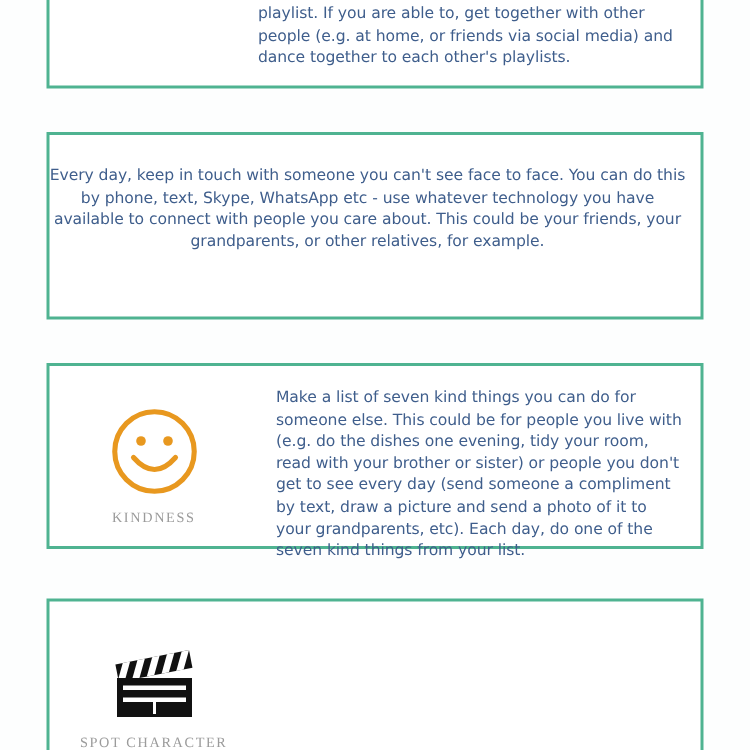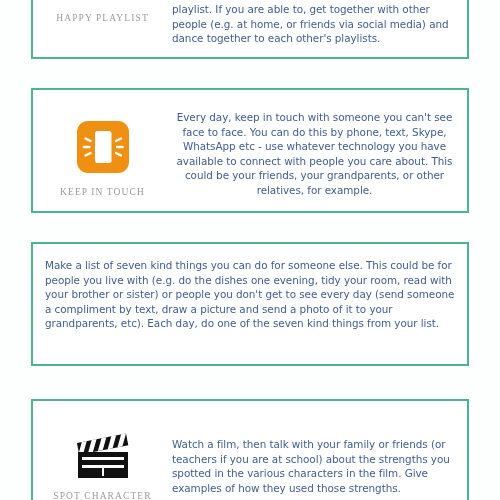--- a/index.html
+++ b/index.html
@@ -123,48 +123,41 @@
 
   <div class="card" id="card-happy-playlist">
     <div class="card-icon-col">
       <div class="icon-box">
         <svg class="icon-svg" width="42" height="42" viewBox="0 0 42 42" aria-hidden="true">
           <rect x="1" y="-16" width="40" height="40" rx="9" ry="9" fill="#2fae6e"></rect>
           <circle cx="21" cy="2" r="9.5" fill="#ffffff"></circle>
           <circle cx="21" cy="2" r="3.4" fill="#2fae6e"></circle>
         </svg>
       </div>
-      <div class="card-label">HAPPY PLAYLIST</div>
     </div>
     <div class="card-body">playlist.
 If you are able to, get together with other people (e.g. at home, or friends via social media) and dance together to each other's playlists.</div>
   </div>
 
   <div class="card" id="card-keep-in-touch">
-    <div class="card-icon-col">
-      <div class="icon-box">
-        <svg class="icon-svg" width="58" height="58" viewBox="0 0 58 58" aria-hidden="true">
-          <rect x="3" y="3" width="52" height="52" rx="11" ry="11" fill="#ef9012"></rect>
-          <rect x="21" y="13" width="16.5" height="32" rx="2.6" ry="2.6" fill="#ffffff"></rect>
-          <g stroke="#ffffff" stroke-width="2.4" stroke-linecap="round">
-            <line x1="16.5" y1="23" x2="11.5" y2="20.5"></line>
-            <line x1="15.5" y1="29" x2="9.8" y2="29"></line>
-            <line x1="16.5" y1="35" x2="11.5" y2="37.5"></line>
-            <line x1="42" y1="23" x2="47" y2="20.5"></line>
-            <line x1="43" y1="29" x2="48.7" y2="29"></line>
-            <line x1="42" y1="35" x2="47" y2="37.5"></line>
-          </g>
-        </svg>
-      </div>
-      <div class="card-label">KEEP IN TOUCH</div>
-    </div>
     <div class="card-body">Every day, keep in touch with someone you can't see face to face.  You can do this by phone, text, Skype, WhatsApp etc - use whatever technology you have available to connect with people you care about. This could be your friends, your grandparents, or other relatives, for example.</div>
   </div>
 
   <div class="card" id="card-kindness">
+    <div class="card-icon-col">
+      <div class="icon-box">
+        <svg class="icon-svg" width="62" height="62" viewBox="0 0 62 62" aria-hidden="true">
+          <circle cx="31" cy="31" r="26.5" fill="none" stroke="#e8981f" stroke-width="3.4"></circle>
+          <circle cx="22" cy="24" r="3.2" fill="#e8981f"></circle>
+          <circle cx="40" cy="24" r="3.2" fill="#e8981f"></circle>
+          <path d="M17 35 Q31 51 45 35" fill="none" stroke="#e8981f" stroke-width="3.4" stroke-linecap="round"></path>
+        </svg>
+      </div>
+      <div class="card-label">KINDNESS</div>
+    </div>
     <div class="card-body">Make a list of seven kind things you can do for someone else.  This could be for people you live with (e.g. do the dishes one evening, tidy your room, read with your brother or sister) or people you don't get to see every day (send someone a compliment by text, draw a picture and send a photo of it to your grandparents, etc). Each day, do one of the seven kind things from your list.</div>
   </div>
 
   <div class="card" id="card-spot-character-strengths">
     <div class="card-icon-col">
       <div class="icon-box">
         <svg class="icon-svg" width="62" height="50" viewBox="0 0 62 50" aria-hidden="true">
 
           <g transform="rotate(-11 31 13)">
             <rect x="6" y="5" width="50" height="12" fill="#111111"></rect>
@@ -179,16 +172,15 @@
 
           <rect x="6" y="19" width="50" height="26" fill="#111111"></rect>
           <rect x="10" y="24" width="42" height="3" fill="#ffffff"></rect>
           <rect x="10" y="32" width="42" height="3" fill="#ffffff"></rect>
           <rect x="30" y="35" width="2" height="8" fill="#ffffff"></rect>
         </svg>
       </div>
       <div class="card-label">SPOT CHARACTER
 STRENGTHS</div>
     </div>
-    <div class="card-body">Watch a film, then talk with your family or friends (or teachers if you are at school) about the strengths you spotted in the various characters in the film. Give examples of how they used those strengths.</div>
   </div>
 
 </div>
 
 </body></html>

